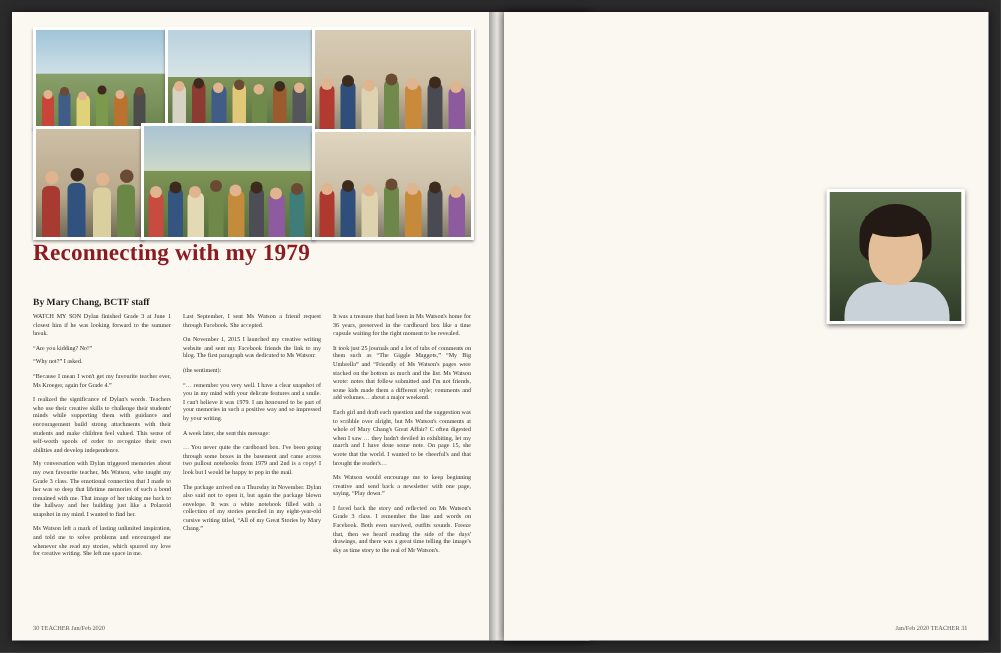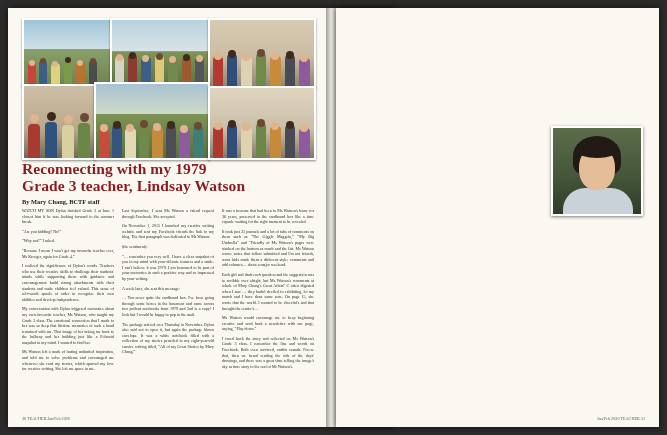--- a/index.html
+++ b/index.html
@@ -167,21 +167,20 @@
         <div class="head" style="left:61px;top:34px;width:8px;height:8px;background:#e0b48e;"></div>
         <div class="kid" style="left:75px;width:10px;height:33px;background:#4a4a52;"></div>
         <div class="head" style="left:76px;top:33px;width:8px;height:8px;background:#3d2a1c;"></div>
         <div class="kid" style="left:89px;width:11px;height:30px;background:#8e5b9e;"></div>
         <div class="head" style="left:90px;top:36px;width:8px;height:8px;background:#e0b48e;"></div>
       </div>
     </div>
 
     <div class="headline">
       <div>Reconnecting with my 1979</div>
-      <div>Grade 3 teacher, Lindsay Watson</div>
     </div>
 
     <div class="byline">By Mary Chang, BCTF staff</div>
 
     <div class="lcol c1">
       <p>WATCH MY SON Dylan finished Grade 3 at June 1 closest him if he was looking forward to the summer break.</p>
       <p>“Are you kidding? No!”</p>
       <p>“Why not?” I asked.</p>
       <p>“Because I mean I won't get my favourite teacher ever, Ms Kroeger, again for Grade 4.”</p>
       <p>I realized the significance of Dylan's words. Teachers who use their creative skills to challenge their students' minds while supporting them with guidance and encouragement build strong attachments with their students and make children feel valued. This sense of self-worth spools of order to recognize their own abilities and develop independence.</p>

